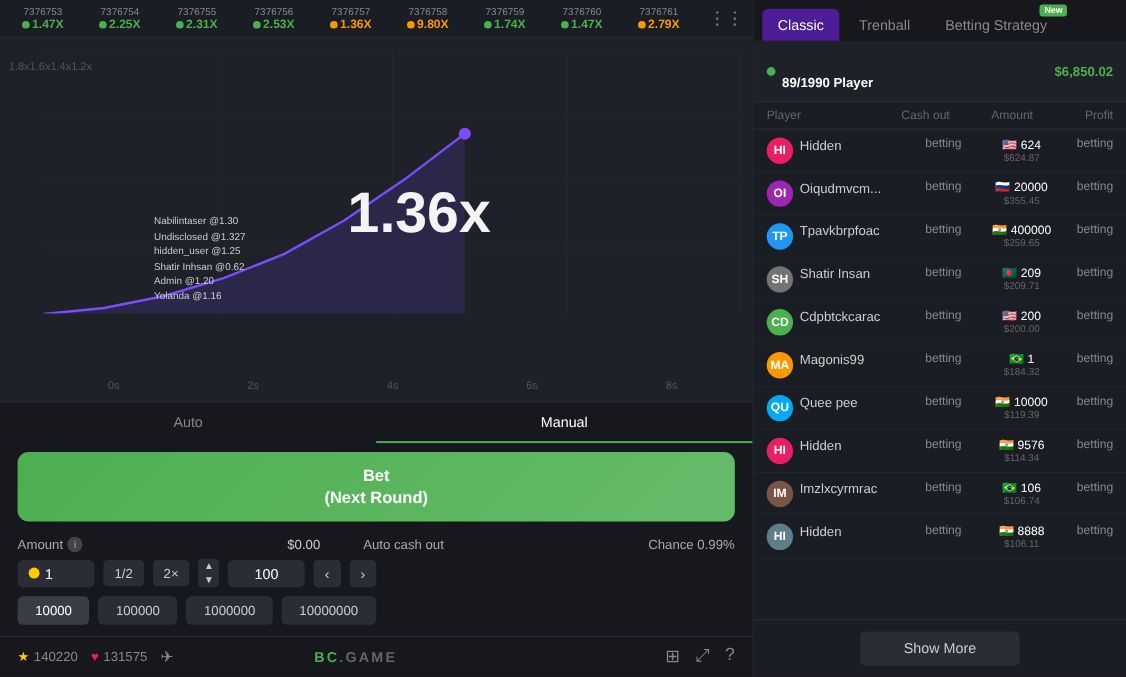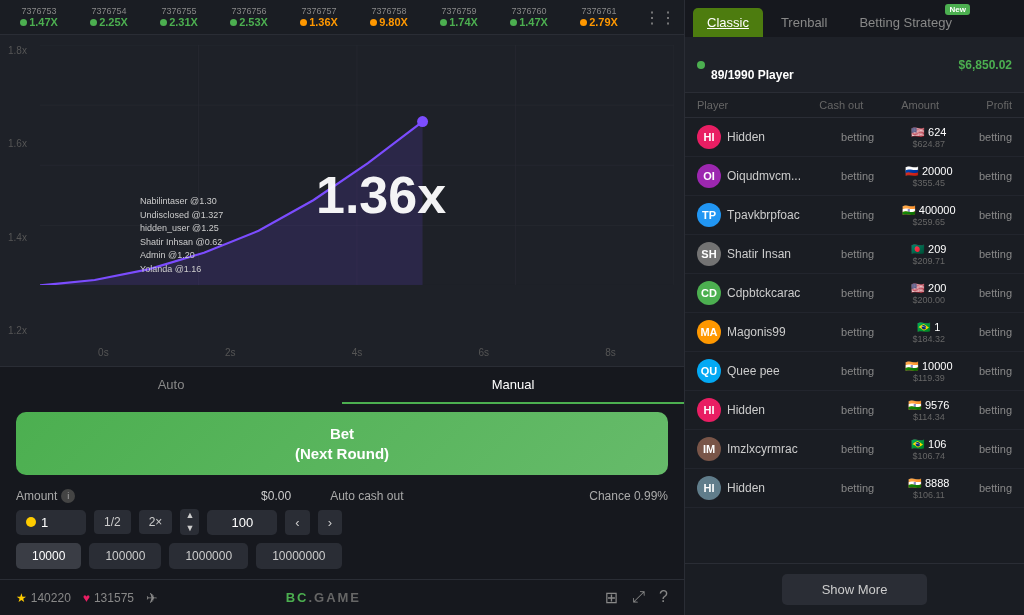--- a/index.html
+++ b/index.html
@@ -81,25 +81,24 @@
       transform: translate(-20%, -60%);
       font-size: 52px;
       font-weight: bold;
       color: #fff;
       opacity: 0.95;
       z-index: 2;
     }
     .y-labels {
       position: absolute;
       left: 8px;
-      top: 10px;
+      top: 21px;
       bottom: 30px;
       display: flex;
-      flex-direction: column;
-      justify-content: space-between;
+      flex-direction: row;
       font-size: 10px;
       color: #555;
     }
     .x-labels {
       position: absolute;
       bottom: 8px;
       left: 40px;
       right: 10px;
       display: flex;
       justify-content: space-around;
@@ -330,23 +329,22 @@
     }
     .right-tab {
       padding: 7px 14px;
       font-size: 13px;
       color: #888;
       cursor: pointer;
       border-radius: 5px 5px 0 0;
       position: relative;
     }
     .right-tab.active {
-      background: #4d7c0f;
-      color: #fff;
-      text-decoration: underline;
+      background: #4c1d95;
+      color: #fff;
     }
     .new-badge {
       position: absolute;
       top: -4px;
       right: -4px;
       background: #4caf50;
       color: #fff;
       font-size: 8px;
       padding: 1px 4px;
       border-radius: 3px;
@@ -392,21 +390,20 @@
     .th-cashout { flex: 1.5; text-align: center; }
     .th-amount { flex: 1.5; text-align: center; }
     .th-profit { flex: 1; text-align: right; }
 
     .player-list {
       flex: 1;
       overflow: hidden;
     }
     .player-row {
       display: flex;
-      align-items: center;
       padding: 7px 12px;
       border-bottom: 1px solid #22252d;
     }
     .player-avatar {
       width: 24px; height: 24px;
       border-radius: 50%;
       margin-right: 6px;
       display: flex;
       align-items: center;
       justify-content: center;

